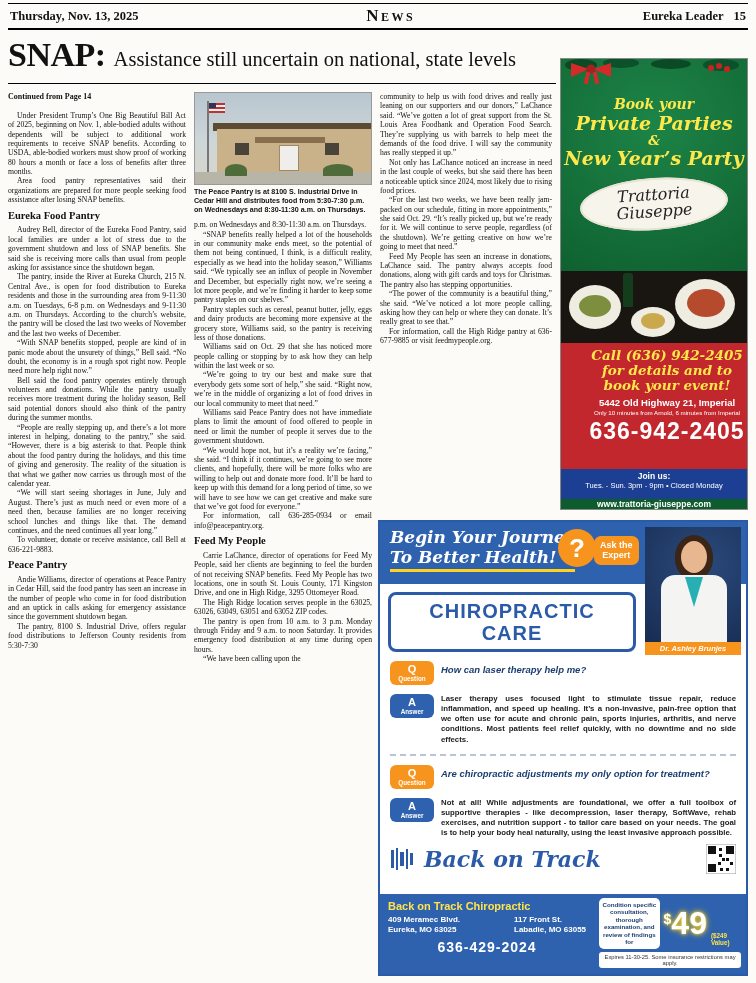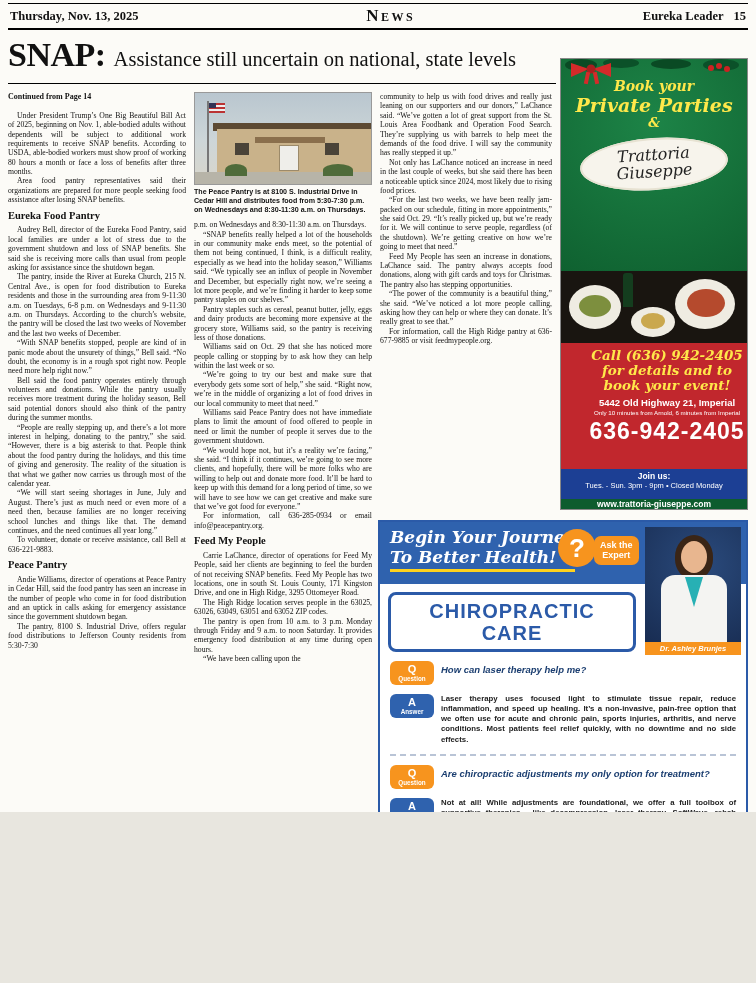--- a/index.html
+++ b/index.html
@@ -1,18 +1,18 @@
 <!DOCTYPE html>
 <html><head>
 <meta charset="utf-8">
 <style>
   * { margin:0; padding:0; box-sizing:border-box; }
   html,body { width:756px; }
   body { font-family:"Liberation Serif", serif; background:#e8e6df; }
-  .page { position:relative; width:756px; height:812px; background:#fcfbf7; overflow:hidden; color:#111; }
+  .page { position:relative; width:756px; height:983px; background:#fcfbf7; overflow:hidden; color:#111; }
 
   
   .masthead { position:absolute; top:3px; left:8px; right:8px; height:27px;
     border-top:1px solid #000; border-bottom:2px solid #000;
     display:flex; align-items:center; justify-content:space-between; padding:0 2px; }
   .mh-date, .mh-right { font-weight:bold; font-size:12.5px; }
   .mh-section { font-size:17px; font-weight:bold; font-variant:small-caps; letter-spacing:2.5px; }
   .mh-right { display:flex; gap:10px; }
 
   
@@ -52,21 +52,21 @@
   .caption { font-family:"Liberation Sans", sans-serif; font-weight:bold; font-size:7.1px;
     line-height:1.28; text-align:left; margin-top:3px; }
 
   
   .ad-trattoria { position:absolute; left:560px; top:58px; width:188px; height:452px;
     border:1px solid #888; display:flex; flex-direction:column; overflow:hidden;
     font-family:"Liberation Sans", sans-serif; }
   .tr-green { height:212px; background:radial-gradient(circle at 50% 30%, #1d8447, #0f6130); position:relative; text-align:center; }
   .tr-decor { position:absolute; top:0; left:0; }
   .tr-script { font-family:"DejaVu Serif", serif; font-style:italic; font-weight:bold; color:#ffe84a; line-height:1.12; }
-  .tr-l1 { font-size:14px; padding-top:20px; }
+  .tr-l1 { font-size:14px; padding-top:38px; }
   .tr-l2 { font-size:19px; }
   .tr-l3 { font-size:13px; }
   .tr-l4 { font-size:19px; }
   .tr-l5 { font-size:16px; }
   .tr-oval { width:148px; height:52px; margin:8px auto 0; background:#f7f4ec; border-radius:50%;
     transform:rotate(-4deg); display:flex; flex-direction:column; align-items:center; justify-content:center;
     box-shadow:0 0 0 2px #e7e2d2 inset; }
   .tr-name { font-family:"DejaVu Serif", serif; font-style:italic; font-size:16px; color:#222; line-height:1.05; }
   .tr-food { height:72px; position:relative; background:#191510; overflow:hidden; }
   .tf-plate { position:absolute; border-radius:50%; background:#efece2; }
@@ -232,20 +232,21 @@
         <circle cx="30" cy="10" r="4.5" fill="#a81f1f"></circle>
         <rect x="24" y="13" width="4" height="12" fill="#d42a2a" transform="rotate(12 26 19)"></rect>
         <rect x="33" y="13" width="4" height="12" fill="#d42a2a" transform="rotate(-12 35 19)"></rect>
         <circle cx="150" cy="9" r="3" fill="#c22"></circle>
         <circle cx="158" cy="7" r="3" fill="#c22"></circle>
         <circle cx="166" cy="10" r="3" fill="#c22"></circle>
       </svg>
       <div class="tr-script tr-l1">Book your</div>
       <div class="tr-script tr-l2">Private Parties</div>
       <div class="tr-script tr-l3">&amp;</div>
+      <div class="tr-script tr-l4">New Year’s Party</div>
       <div class="tr-oval">
         <div class="tr-name">Trattoria</div>
         <div class="tr-name">Giuseppe</div>
       </div>
     </div>
     <div class="tr-food">
       <div class="tf-bottle"></div>
       <div class="tf-plate tf-p1"></div>
       <div class="tf-plate tf-p2"></div>
       <div class="tf-plate tf-p3"></div>

